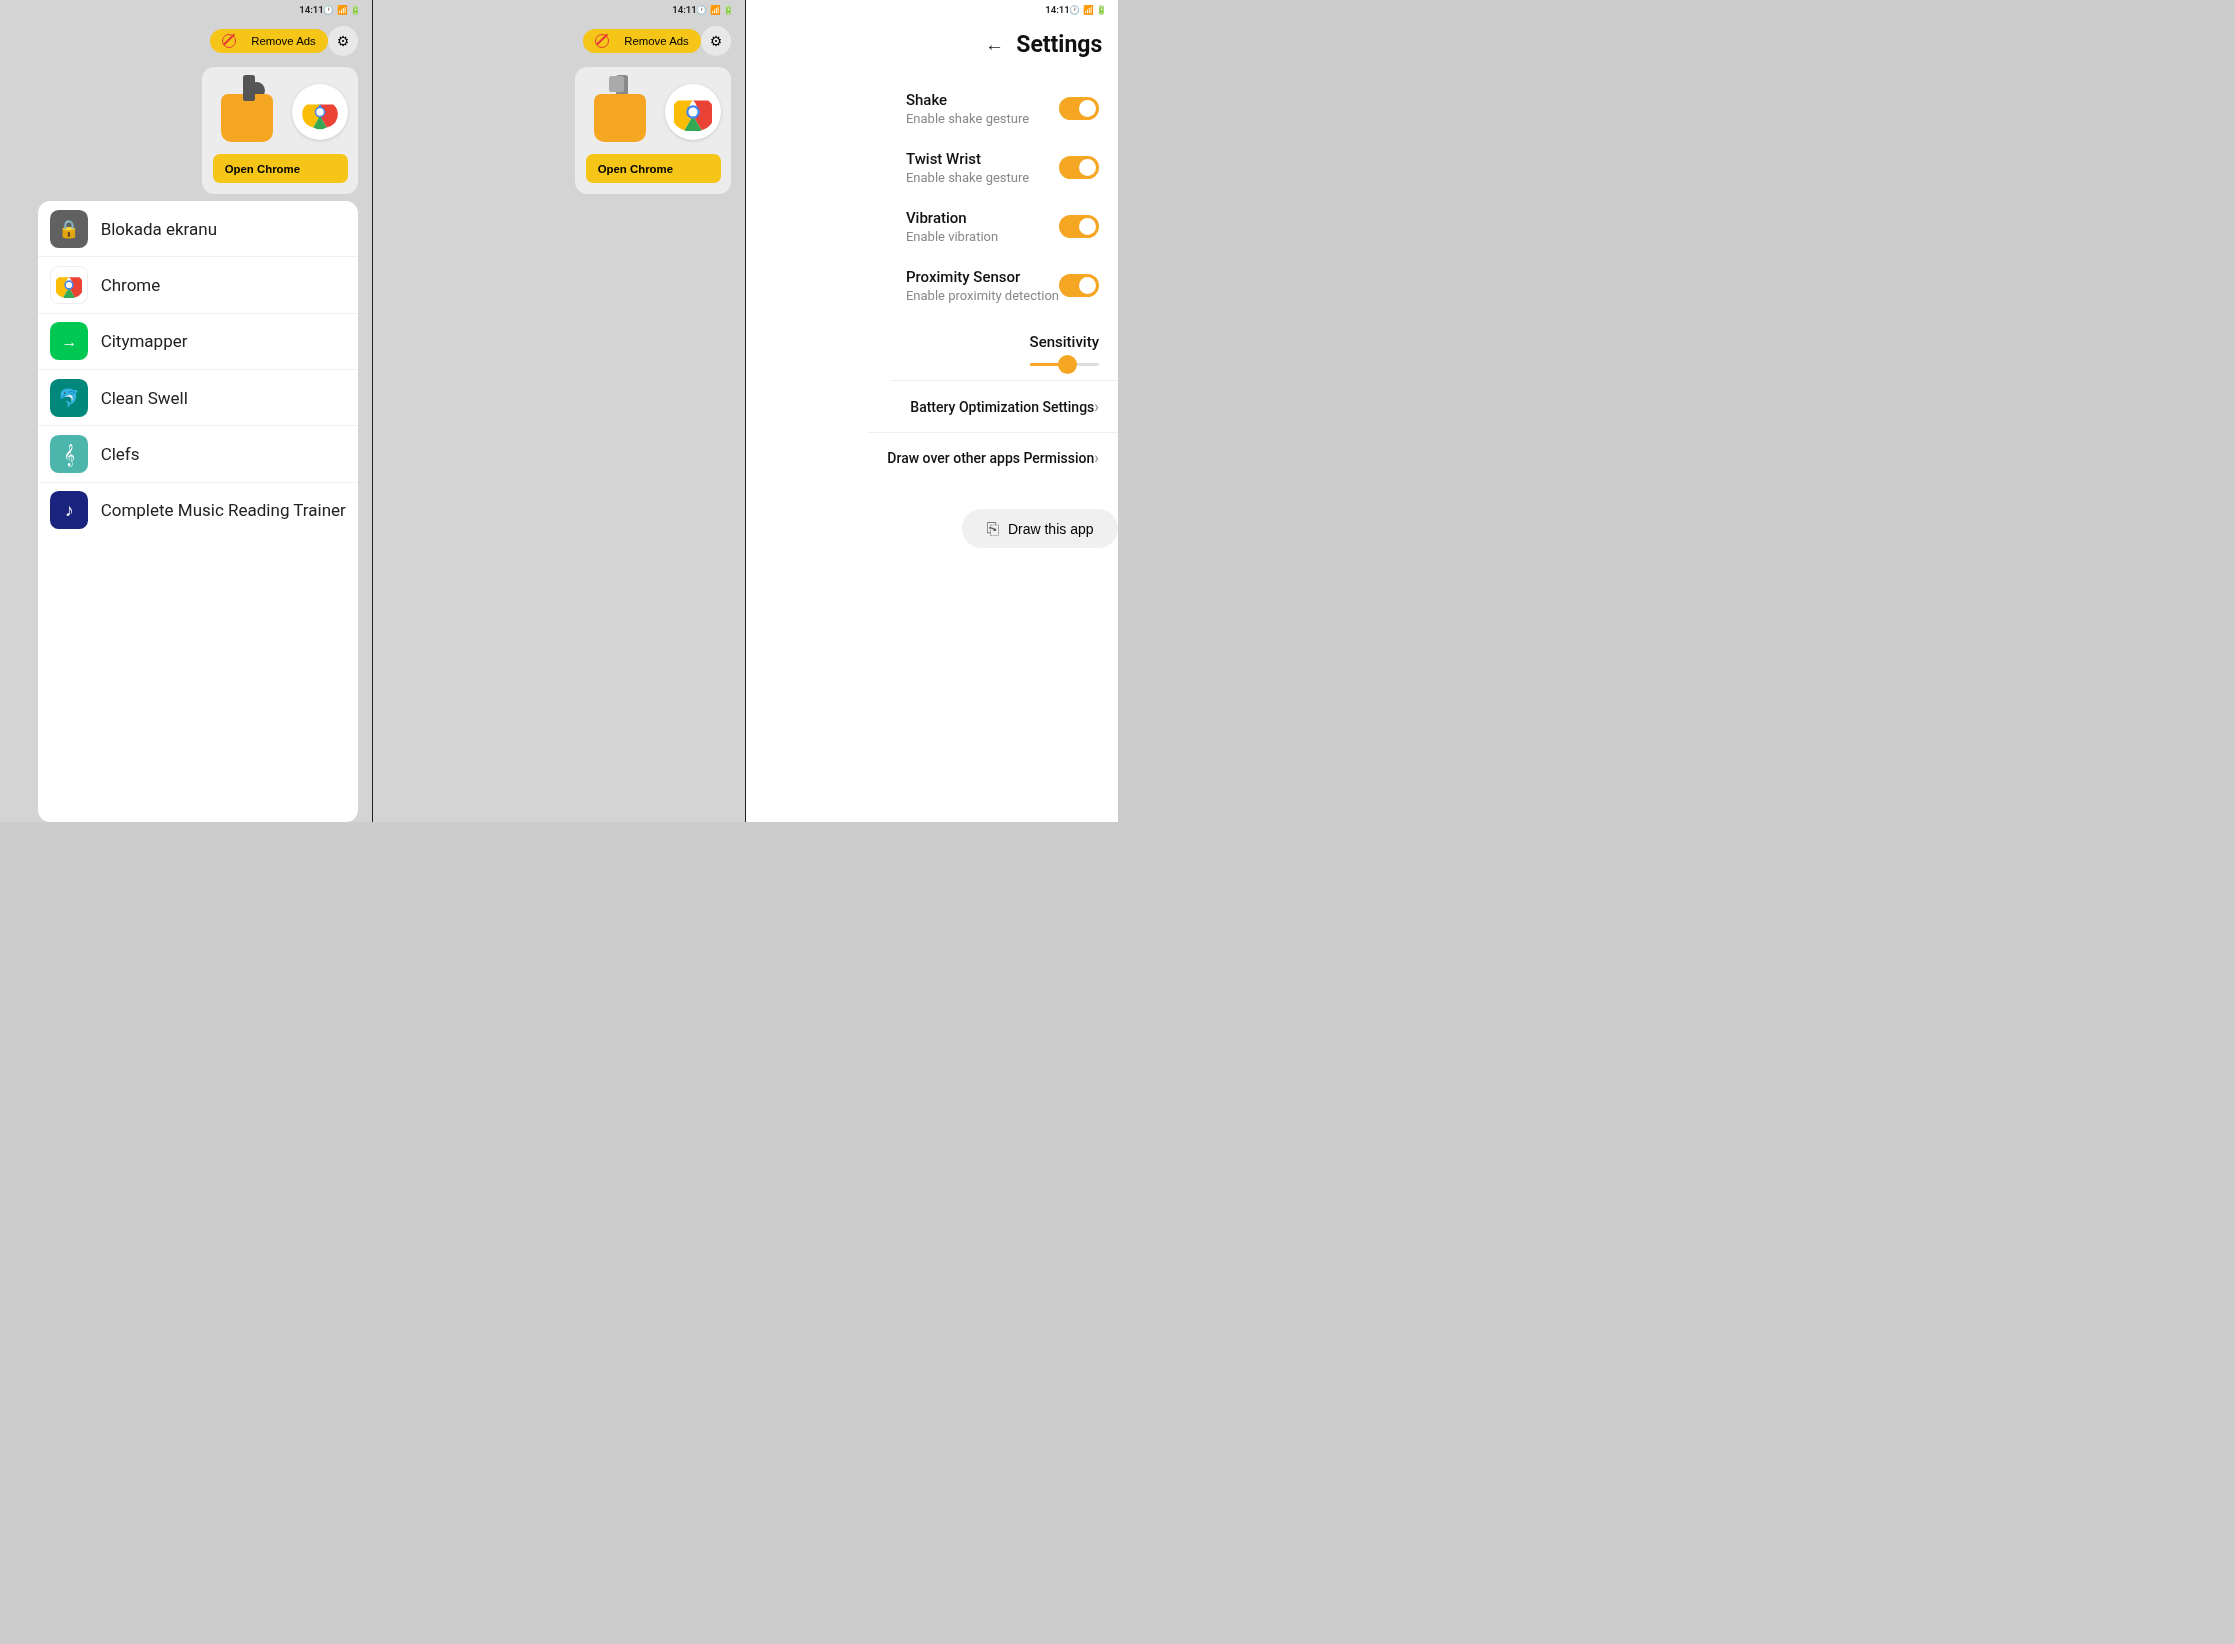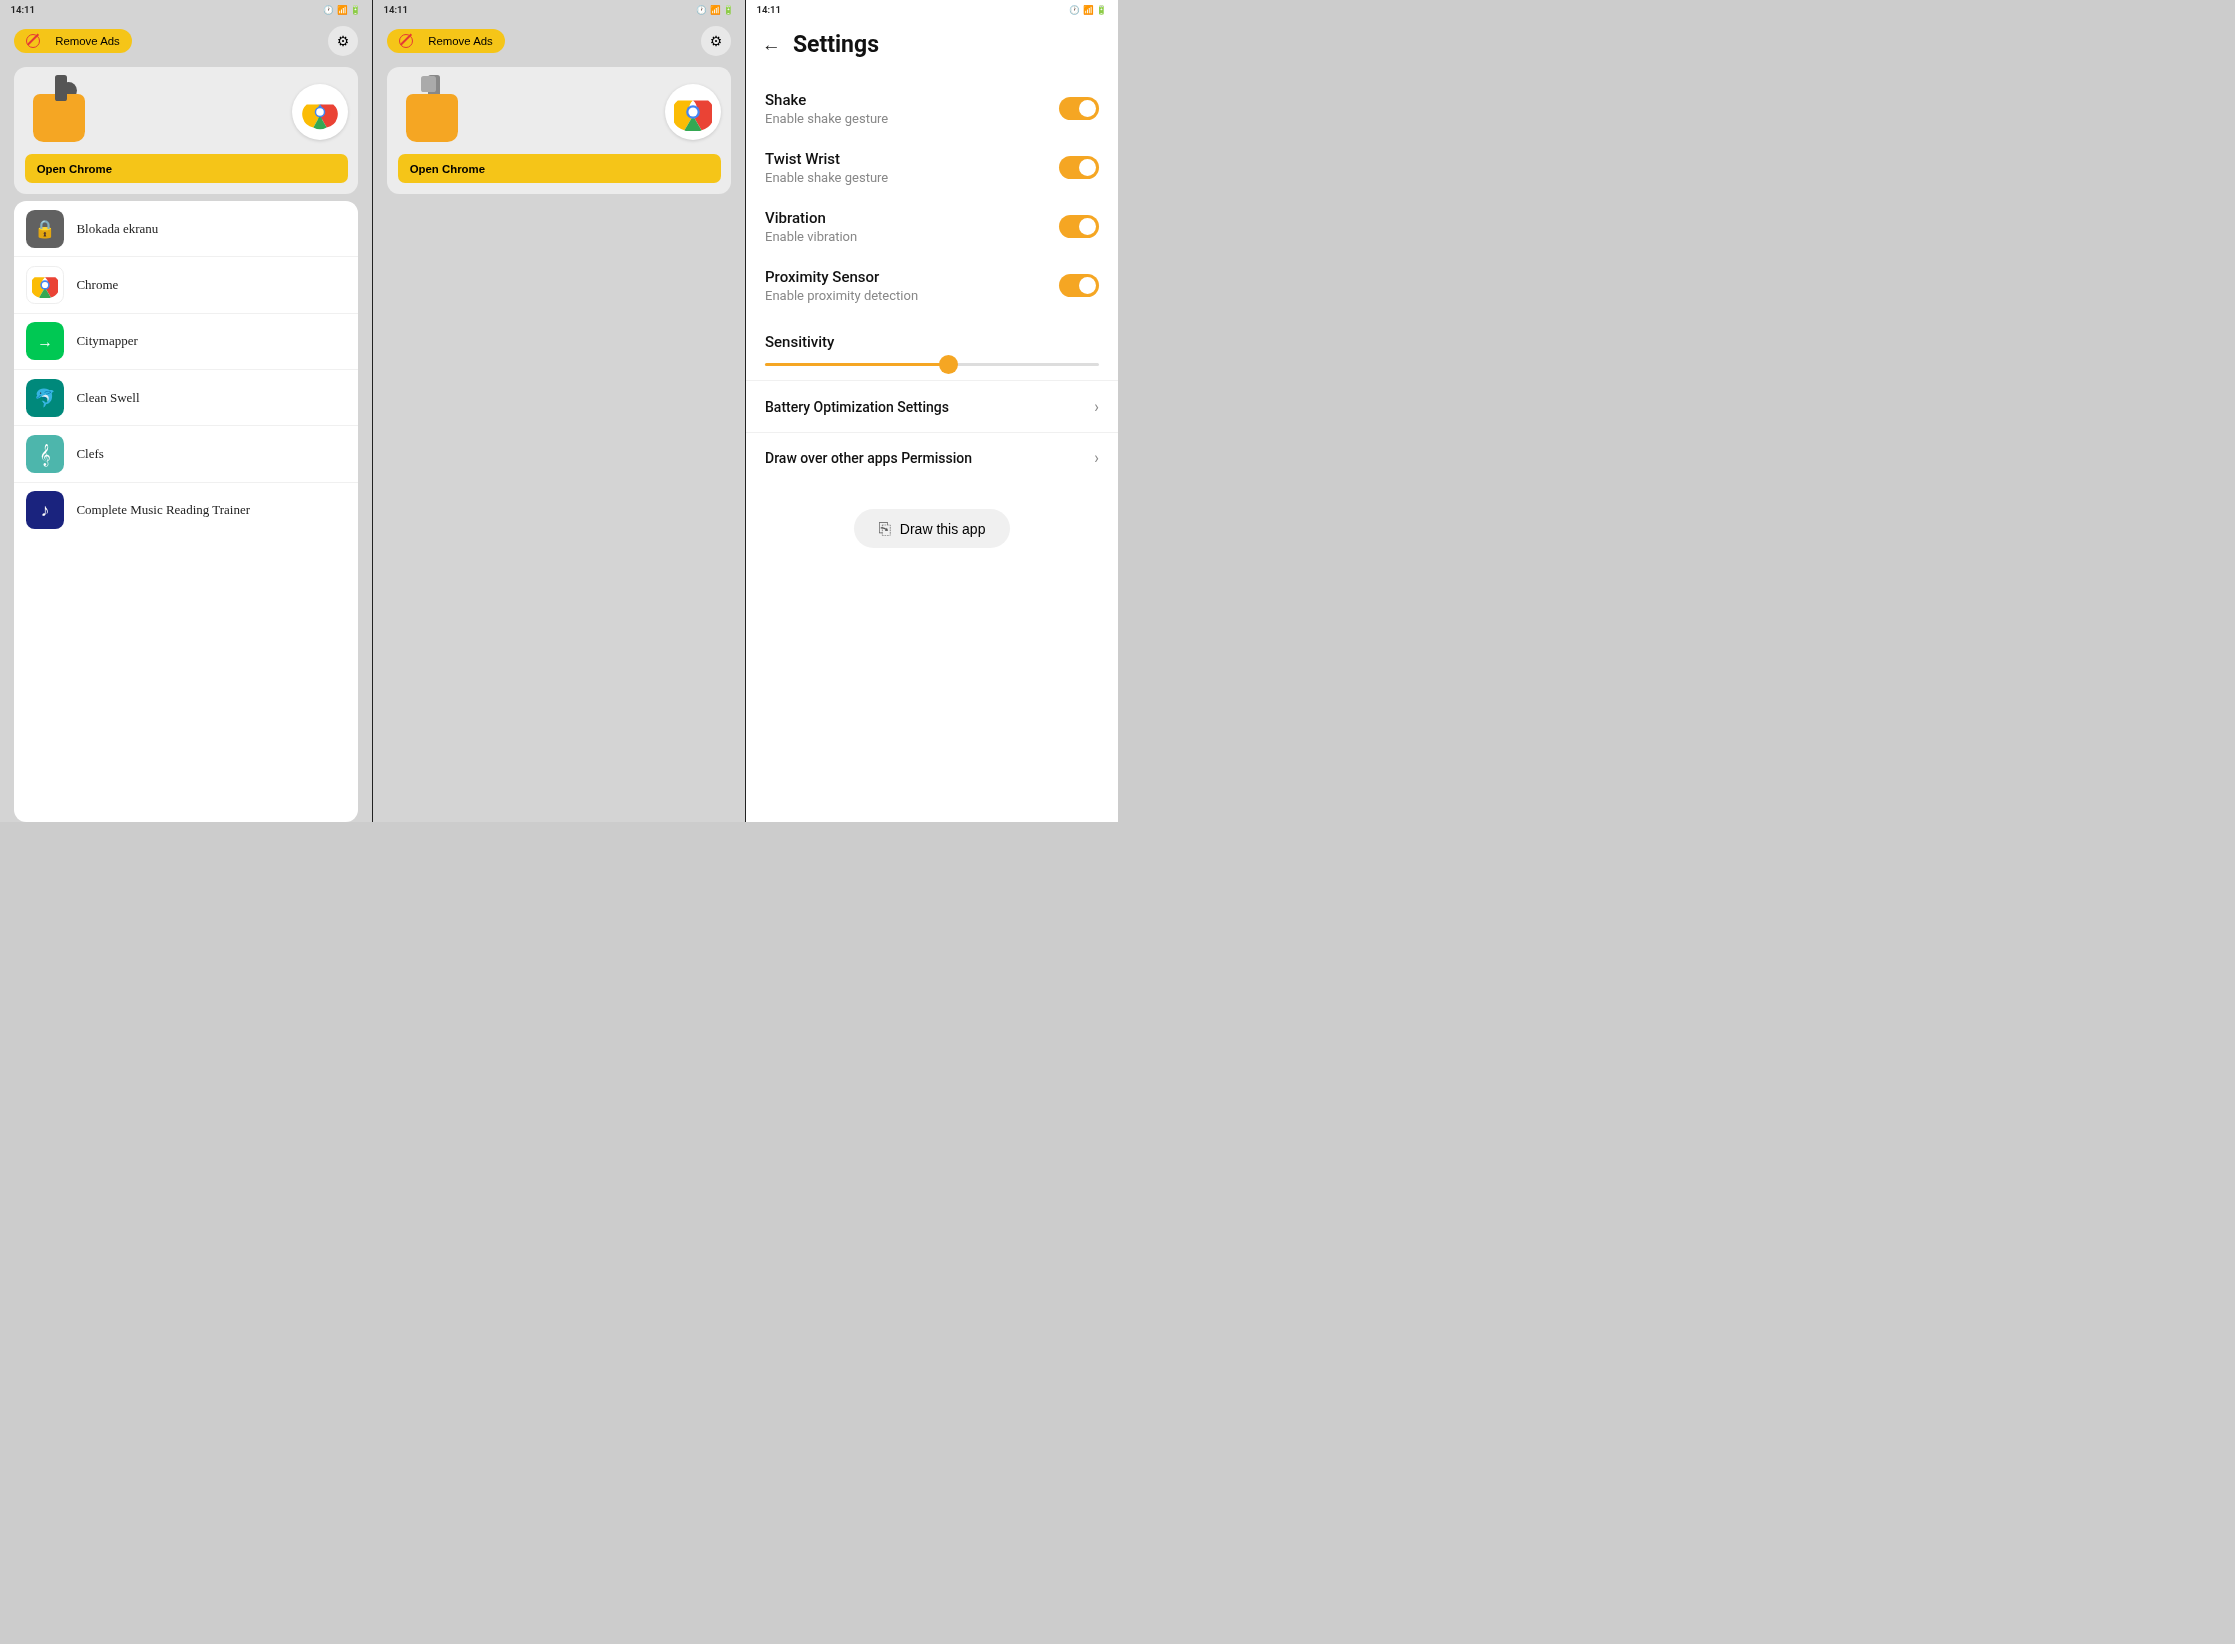--- a/index.html
+++ b/index.html
@@ -26,20 +26,21 @@
     }
     .status-icons { display: flex; gap: 2.6px; align-items: center; font-size: 8.7px; }
 
     
     .panel {
       flex: 1;
       display: flex;
       flex-direction: column;
       position: relative;
       overflow: hidden;
+      align-items: flex-end;
     }
     .panel-left { background: #d4d4d4; border-right: 1.7px solid #222; }
     .panel-middle { background: #d4d4d4; border-right: 1.7px solid #222; }
     .panel-right { background: #fff; }
 
     
     .top-bar {
       display: flex;
       justify-content: space-between;
       align-items: center;
@@ -129,23 +130,22 @@
     }
     .app-list-item:last-child { border-bottom: none; }
     .app-list-icon {
       width: 38px; height: 38px;
       border-radius: 8.7px;
       display: flex; align-items: center; justify-content: center;
       font-size: 17.5px;
       flex-shrink: 0;
     }
     .app-list-label {
-      font-size: 13px;
+      font-size: 17px;
       color: #222;
-      font-family: Liberation Serif, serif;
     }
 
     
     .settings-header {
       display: flex;
       align-items: center;
       gap: 12.2px;
       padding: 12.2px 15.7px;
     }
     .settings-back {

